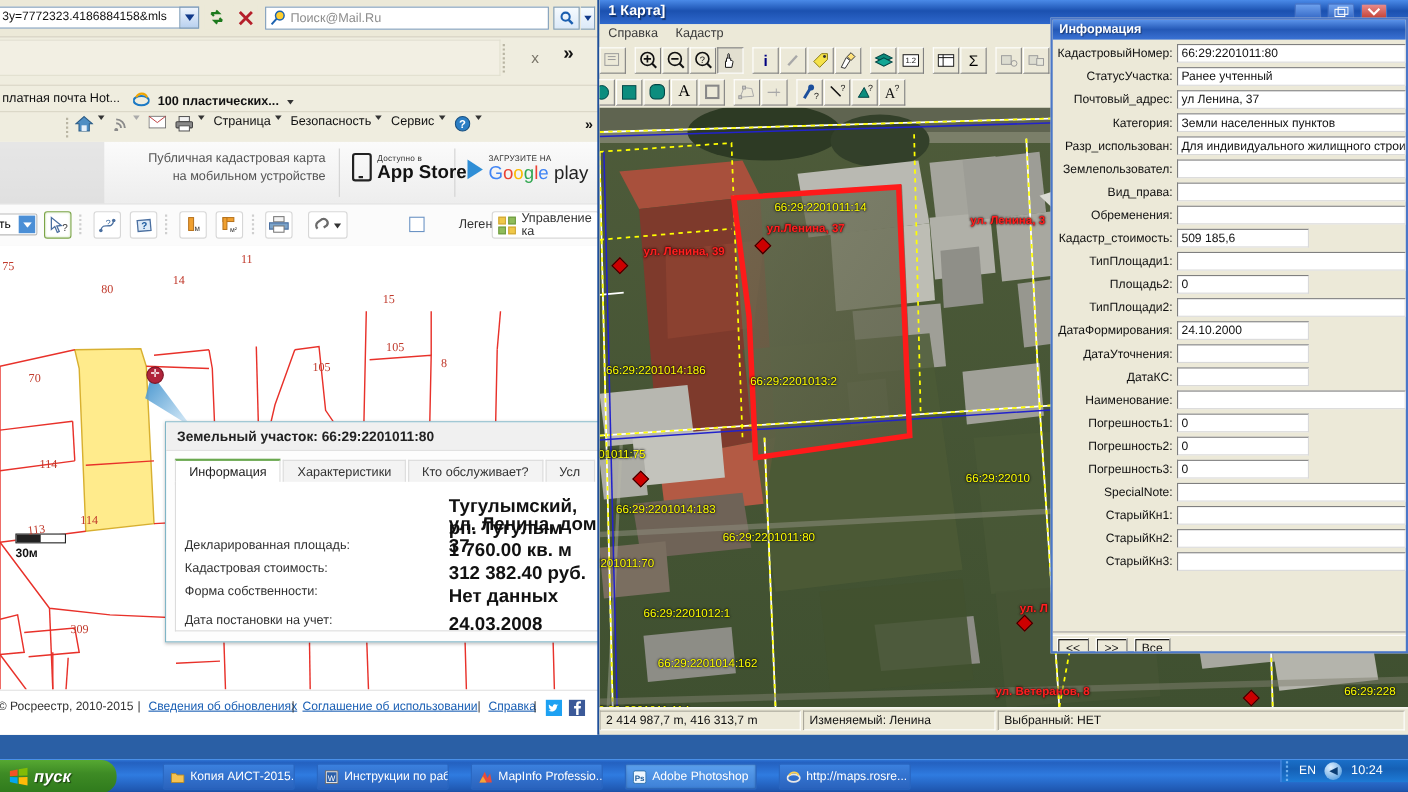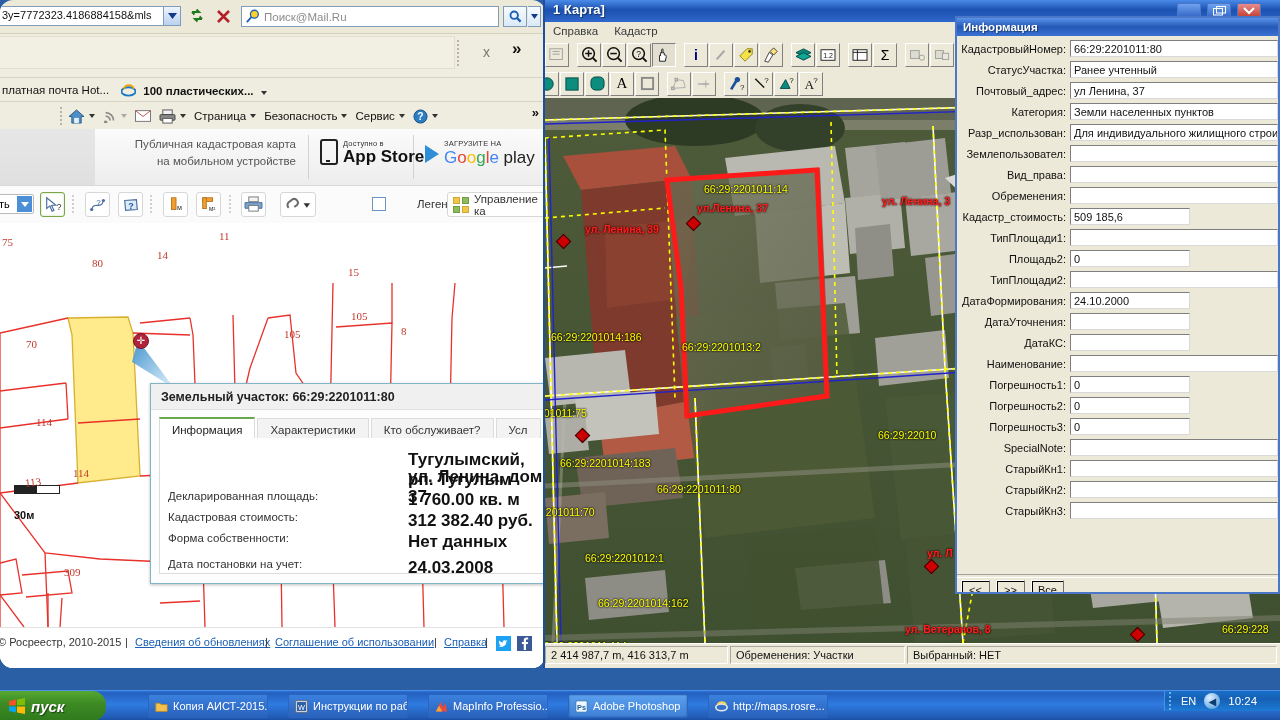--- a/index.html
+++ b/index.html
@@ -2,21 +2,21 @@
 <html><head>
 <meta charset="utf-8">
 <style>
   html,body{margin:0;padding:0;}
   body{
     width:1280px;height:720px;overflow:hidden;position:relative;
     font-family:"Liberation Sans", sans-serif;
     background:#2a5fa5;
   }
   
-  #ie-window{position:absolute;left:0;top:0;width:545px;height:668px;background:#ece9d8;overflow:hidden;border-radius:13px;}
+  #ie-window{position:absolute;left:0;top:0;width:545px;height:668px;background:#ece9d8;overflow:hidden;}
   #ie-addrbar{position:absolute;left:0;top:4px;width:545px;height:26px;background:#ece9d8;}
   .addr-combo{position:absolute;left:-2px;top:2px;width:183px;height:20px;background:#fff;border:1px solid #7f9db9;
     font-size:11px;color:#111;padding:2px 0 0 3px;box-sizing:border-box;overflow:hidden;white-space:nowrap;}
   .addr-drop{position:absolute;left:163px;top:2px;width:18px;height:20px;background:linear-gradient(#eef4fd,#b9d1ef);
     border:1px solid #7f9db9;box-sizing:border-box;display:flex;align-items:center;justify-content:center;}
   .addr-drop svg{display:block;}
   .tb-btn{position:absolute;top:1px;width:22px;height:22px;background:#ece9d8;border:1px solid transparent;
     display:flex;align-items:center;justify-content:center;box-sizing:border-box;}
   .search-box{position:absolute;left:241px;top:2px;width:258px;height:21px;background:#fff;border:1px solid #7f9db9;
     box-sizing:border-box;display:flex;align-items:center;padding-left:3px;}
@@ -35,21 +35,21 @@
 
   #ie-fav{position:absolute;left:0;top:77px;width:545px;height:24px;background:#efeddf;border-top:1px solid #d9d5c6;
      display:flex;align-items:center;font-size:11.5px;color:#111;}
   #ie-fav .fav1{padding-left:2px;}
   #ie-fav .fav2{padding-left:12px;font-weight:bold;}
   .ie-icon-e{display:inline-block;width:15px;height:15px;vertical-align:-3px;margin-right:4px;}
 
   #ie-cmd{position:absolute;left:0;top:101px;width:545px;height:28px;background:#efeddf;border-top:1px solid #d9d5c6;
     display:flex;align-items:center;font-size:11.5px;color:#111;}
   #ie-cmd .grip{margin-left:60px;width:2px;height:18px;border-left:2px dotted #b9b5a3;}
-  .cmd-item{display:flex;align-items:center;padding:0 4px;height:22px;white-space:nowrap;}
+  .cmd-item{display:flex;padding:0 4px;height:22px;white-space:nowrap;}
   .caret{display:inline-block;margin-left:4px;width:0;height:0;border-left:3.5px solid transparent;
     border-right:3.5px solid transparent;border-top:4px solid #333;}
   #ie-cmd .chev2{position:absolute;right:6px;top:3px;font-size:13px;font-weight:bold;color:#111;}
 
   
   #page{position:absolute;left:0;top:129px;width:545px;height:539px;background:#fff;overflow:hidden;}
   #promo{position:absolute;left:0;top:0;width:545px;height:56px;background:linear-gradient(#fbfbfb,#ededed);
      border-bottom:1px solid #d8d8d8;}
   #promo:before{content:"";position:absolute;left:0;top:0;width:95px;height:56px;background:#d6d6d6;
      clip-path:polygon(0 0,95px 0,95px 56px,0 56px);opacity:.55;}
@@ -81,21 +81,21 @@
   .grid4{display:inline-grid;grid-template-columns:7px 7px;grid-template-rows:7px 7px;gap:2px;margin-right:5px;}
   .grid4 i{background:#f0c848;border:1px solid #cfa838;}
   .grid4 i:nth-child(2),.grid4 i:nth-child(3){background:#8fbc5a;border-color:#6f9c42;}
 
   #cadmap{position:absolute;left:0;top:94px;width:545px;height:404px;background:#fff;overflow:hidden;}
   #cadmap svg{position:absolute;left:0;top:0;}
   .plbl{position:absolute;font-size:11px;color:#c0392b;font-family:"Liberation Serif",serif;}
   #scalebar{position:absolute;left:14px;top:262px;}
   #scalebar .bar{width:44px;height:7px;background:#fff;border:1px solid #222;}
   #scalebar .bar i{display:block;width:22px;height:100%;background:#222;}
-  #scalebar .txt{font-size:11px;font-weight:bold;color:#111;margin-top:15px;}
+  #scalebar .txt{font-size:11px;font-weight:bold;color:#111;margin-top:3px;}
 
   
   #balloon{position:absolute;left:150px;top:383px;width:400px;height:199px;background:#fdfdfd;border:1px solid #7fb5c6;
      box-shadow:0 1px 3px rgba(0,0,0,.25);overflow:hidden;}
   #balloon .bhead{height:25px;background:#f0f0f0;border-bottom:1px solid #e1e1e1;display:flex;align-items:center;
      padding-left:10px;font-size:12.5px;font-weight:bold;color:#222;}
   #balloon .btabs{position:absolute;left:8px;top:33px;display:flex;align-items:flex-end;}
   .btab{height:22px;padding:0 12px;background:#f3f3f3;border:1px solid #dcdcdc;border-bottom:none;font-size:11.5px;
      color:#333;display:flex;align-items:center;margin-right:2px;}
   .btab.sel{background:#fff;border-top:2px solid #6aa84f;color:#222;}
@@ -845,21 +845,21 @@
       <div class="dmk" style="left:450px;top:115px"></div>
       <div class="dmk" style="left:32px;top:332px"></div>
       <div class="dmk" style="left:381px;top:463px"></div>
 
       <div class="dmk" style="left:587px;top:531px"></div>
     </div>
   </div>
 
   <div id="mi-status">
     <div class="stcell" style="width:183px">2 414 987,7 m, 416 313,7 m</div>
-    <div class="stcell" style="width:175px">Обременения: Участки</div>
+    <div class="stcell" style="width:175px">Изменяемый: Ленина</div>
     <div class="stcell" style="width:370px">Выбранный: НЕТ</div>
   </div>
 </div>
 
 <div id="infodlg">
   <div class="dtitle">
     <span>Информация</span>
   </div>
   <div id="fields">
     <div class="frw">

